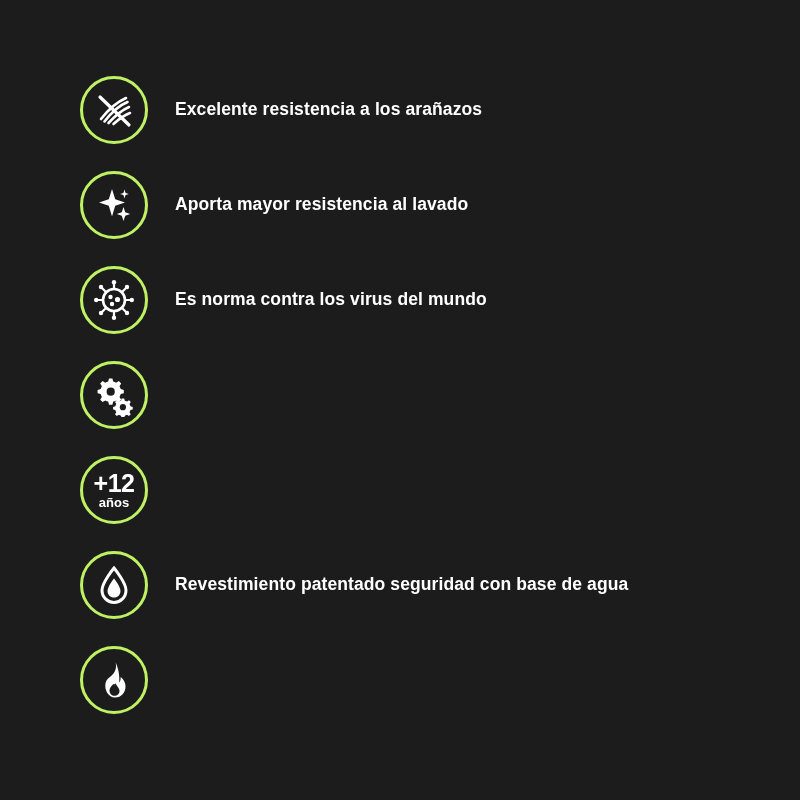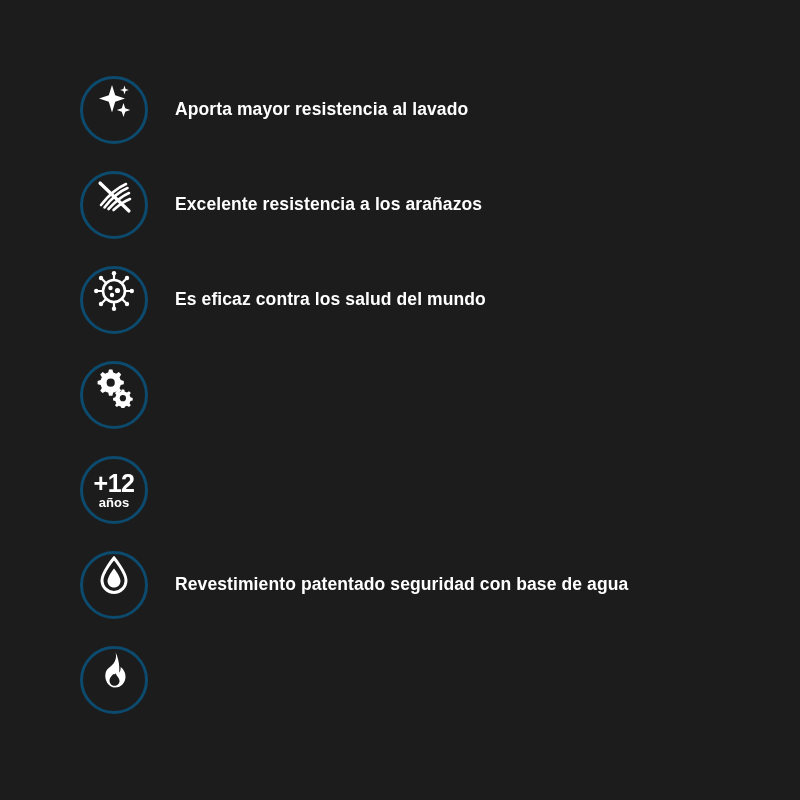--- a/index.html
+++ b/index.html
@@ -29,23 +29,24 @@
   }
   .feature-row {
     display: flex;
     align-items: center;
     min-height: 95px;
   }
   .icon-badge {
     flex: 0 0 auto;
     width: 68px;
     height: 68px;
-    border: 3px solid #0c4a6e;
+    border: 3px solid #bef264;
     border-radius: 50%;
     display: flex;
+    align-items: center;
     justify-content: center;
     box-sizing: border-box;
     background: transparent;
   }
   .icon-badge svg {
     display: block;
   }
   .feature-text {
     margin-left: 27px;
     font-size: 17.5px;
@@ -75,41 +76,41 @@
 </style>
 </head>
 <body>
 
 <div class="board">
   <div class="feature-list">
 
     <div class="feature-row">
       <div class="icon-badge">
         <svg width="44" height="44" viewBox="0 0 44 44">
-          <path d="M20 6 L23.2 16.2 L33 19.5 L23.2 22.8 L20 33.5 L16.8 22.8 L7 19.5 L16.8 16.2 Z" fill="#ffffff"></path>
-          <path d="M31.5 24 L33.2 29.2 L38.2 31 L33.2 32.8 L31.5 38 L29.8 32.8 L24.8 31 L29.8 29.2 Z" fill="#ffffff"></path>
-          <path d="M32.5 6.5 L33.6 9.9 L36.9 11 L33.6 12.1 L32.5 15.5 L31.4 12.1 L28.1 11 L31.4 9.9 Z" fill="#ffffff"></path>
-        </svg>
-      </div>
-      <div class="feature-text">Aporta mayor resistencia al lavado</div>
-    </div>
-
-    <div class="feature-row">
-      <div class="icon-badge">
-        <svg width="44" height="44" viewBox="0 0 44 44">
           <g fill="none" stroke="#ffffff" stroke-width="2.6" stroke-linecap="round">
             <path d="M9 31 C16 22 25 14 34 10"></path>
             <path d="M12.5 33.5 C19 25 27 17.5 35.5 14"></path>
             <path d="M16.5 35 C23 28 30 22 37 19"></path>
             <path d="M21.5 36 C27 31 32.5 27 38 25"></path>
           </g>
           <line x1="8" y1="9" x2="37" y2="37" stroke="#ffffff" stroke-width="3.2" stroke-linecap="round"></line>
         </svg>
       </div>
       <div class="feature-text">Excelente resistencia a los arañazos</div>
+    </div>
+
+    <div class="feature-row">
+      <div class="icon-badge">
+        <svg width="44" height="44" viewBox="0 0 44 44">
+          <path d="M20 6 L23.2 16.2 L33 19.5 L23.2 22.8 L20 33.5 L16.8 22.8 L7 19.5 L16.8 16.2 Z" fill="#ffffff"></path>
+          <path d="M31.5 24 L33.2 29.2 L38.2 31 L33.2 32.8 L31.5 38 L29.8 32.8 L24.8 31 L29.8 29.2 Z" fill="#ffffff"></path>
+          <path d="M32.5 6.5 L33.6 9.9 L36.9 11 L33.6 12.1 L32.5 15.5 L31.4 12.1 L28.1 11 L31.4 9.9 Z" fill="#ffffff"></path>
+        </svg>
+      </div>
+      <div class="feature-text">Aporta mayor resistencia al lavado</div>
     </div>
 
     <div class="feature-row">
       <div class="icon-badge">
         <svg width="44" height="44" viewBox="0 0 44 44">
           <g stroke="#ffffff" stroke-width="2.2" stroke-linecap="round" fill="none">
             <line x1="22" y1="5" x2="22" y2="11"></line>
             <line x1="22" y1="33" x2="22" y2="39"></line>
             <line x1="5" y1="22" x2="11" y2="22"></line>
             <line x1="33" y1="22" x2="39" y2="22"></line>
@@ -127,21 +128,21 @@
             <circle cx="35" cy="35" r="2.2"></circle>
             <circle cx="35" cy="9" r="2.2"></circle>
             <circle cx="9" cy="35" r="2.2"></circle>
           </g>
           <circle cx="22" cy="22" r="11" fill="none" stroke="#ffffff" stroke-width="2.6"></circle>
           <circle cx="18.5" cy="19" r="2.2" fill="#ffffff"></circle>
           <circle cx="25.5" cy="21.5" r="2.6" fill="#ffffff"></circle>
           <circle cx="20" cy="26" r="2.2" fill="#ffffff"></circle>
         </svg>
       </div>
-      <div class="feature-text">Es eficaz contra los salud del mundo</div>
+      <div class="feature-text">Es norma contra los virus del mundo</div>
     </div>
 
     <div class="feature-row">
       <div class="icon-badge">
         <svg width="44" height="44" viewBox="0 0 44 44">
           <g fill="#ffffff">
             <path d="M17 5.5 l3.4 0 l0.8 3.1 a9.6 9.6 0 0 1 2.9 1.2 l2.7-1.7 l2.4 2.4 l-1.7 2.7 a9.6 9.6 0 0 1 1.2 2.9 l3.1 0.8 l0 3.4 l-3.1 0.8 a9.6 9.6 0 0 1-1.2 2.9 l1.7 2.7 l-2.4 2.4 l-2.7-1.7 a9.6 9.6 0 0 1-2.9 1.2 l-0.8 3.1 l-3.4 0 l-0.8-3.1 a9.6 9.6 0 0 1-2.9-1.2 l-2.7 1.7 l-2.4-2.4 l1.7-2.7 a9.6 9.6 0 0 1-1.2-2.9 l-3.1-0.8 l0-3.4 l3.1-0.8 a9.6 9.6 0 0 1 1.2-2.9 l-1.7-2.7 l2.4-2.4 l2.7 1.7 a9.6 9.6 0 0 1 2.9-1.2 Z"></path>
           </g>
           <circle cx="18.7" cy="18.7" r="4.1" fill="#1c1c1c"></circle>
           <g fill="#ffffff">

